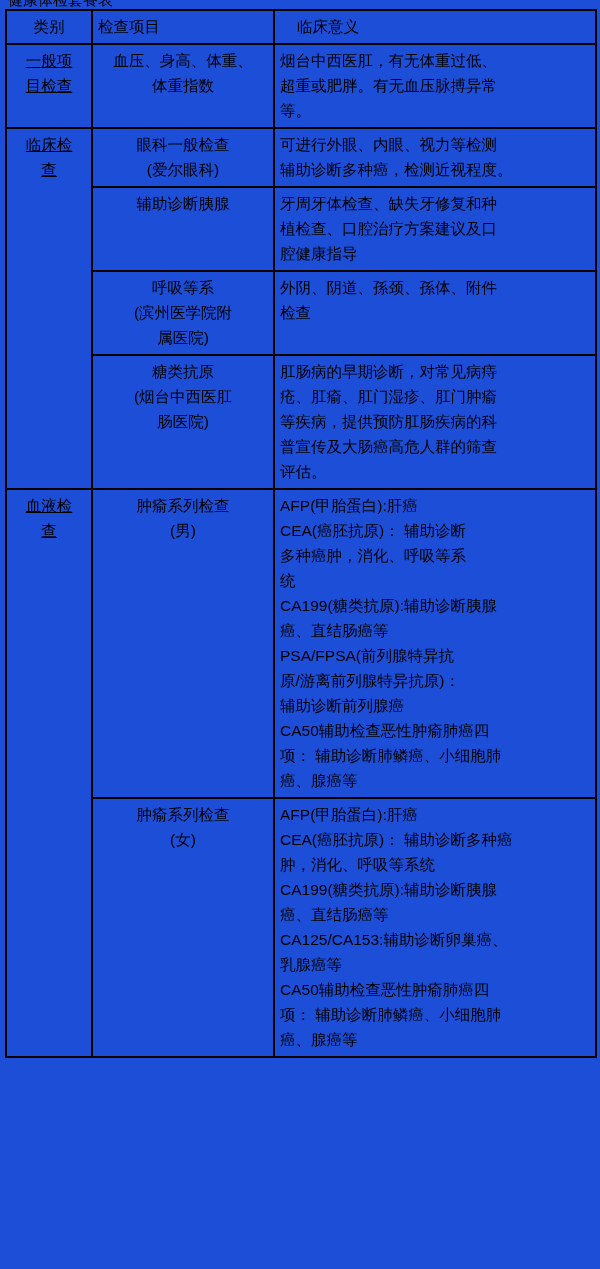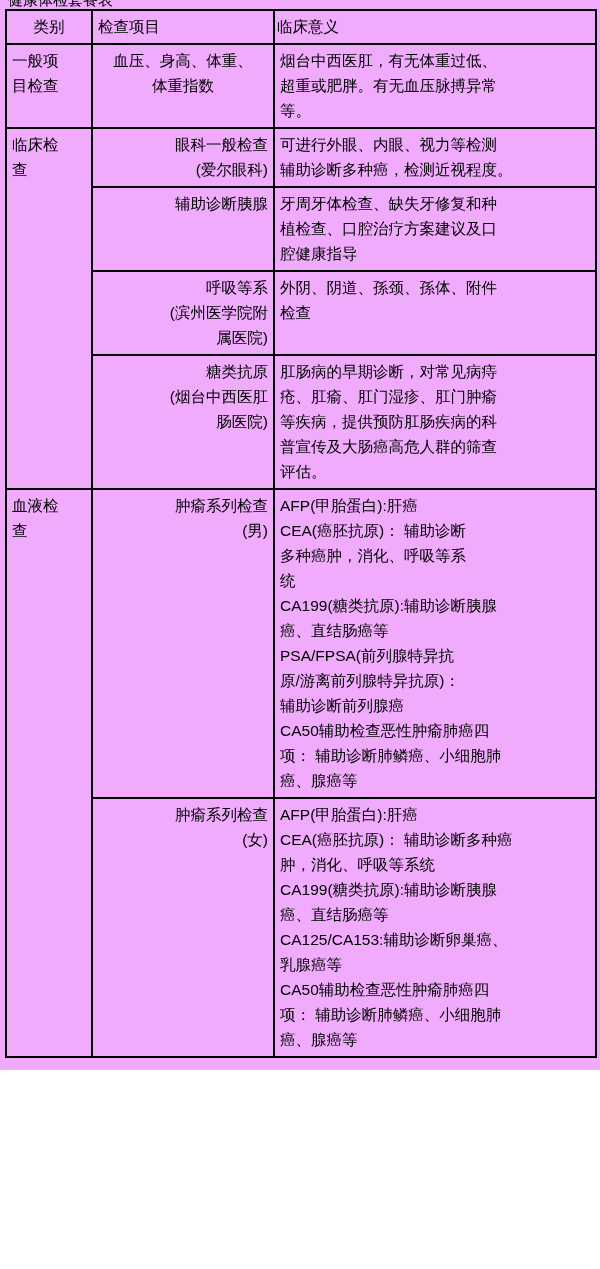--- a/index.html
+++ b/index.html
@@ -8,23 +8,23 @@
     background: #ffffff;
   }
   body {
     width: 600px;
     font-family: "Liberation Sans", sans-serif;
     color: #000000;
   }
   .page {
     position: relative;
     width: 600px;
-    height: 1070px;
+    height: 1269px;
     overflow: hidden;
-    background: #f0abfc;
+    background: #1d4ed8;
   }
   .clipped-heading {
     position: absolute;
     top: -9px;
     left: 8px;
     font-size: 15px;
     line-height: 18px;
     color: #000;
     white-space: nowrap;
   }
@@ -49,27 +49,29 @@
   col.c3 { width: 322px; }
 
   .hdr td {
     text-align: center;
     line-height: 22px;
     padding-top: 3px;
     padding-bottom: 3px;
   }
   .hdr .h1 { text-align: center; }
   .hdr .h2 { text-align: left; }
-  .hdr .h3 { text-align: left; padding-left: 2px; }
+  .hdr .h3 { text-align: left; padding-left: 22px; }
 
   .cat {
+    text-align: center;
     vertical-align: middle;
+    text-decoration: underline;
   }
   .item {
-    text-align: right;
+    text-align: center;
     vertical-align: middle;
   }
   .meaning {
     text-align: left;
   }
   .nowrapline { white-space: pre-wrap; }
 </style>
 </head>
 <body>
 

